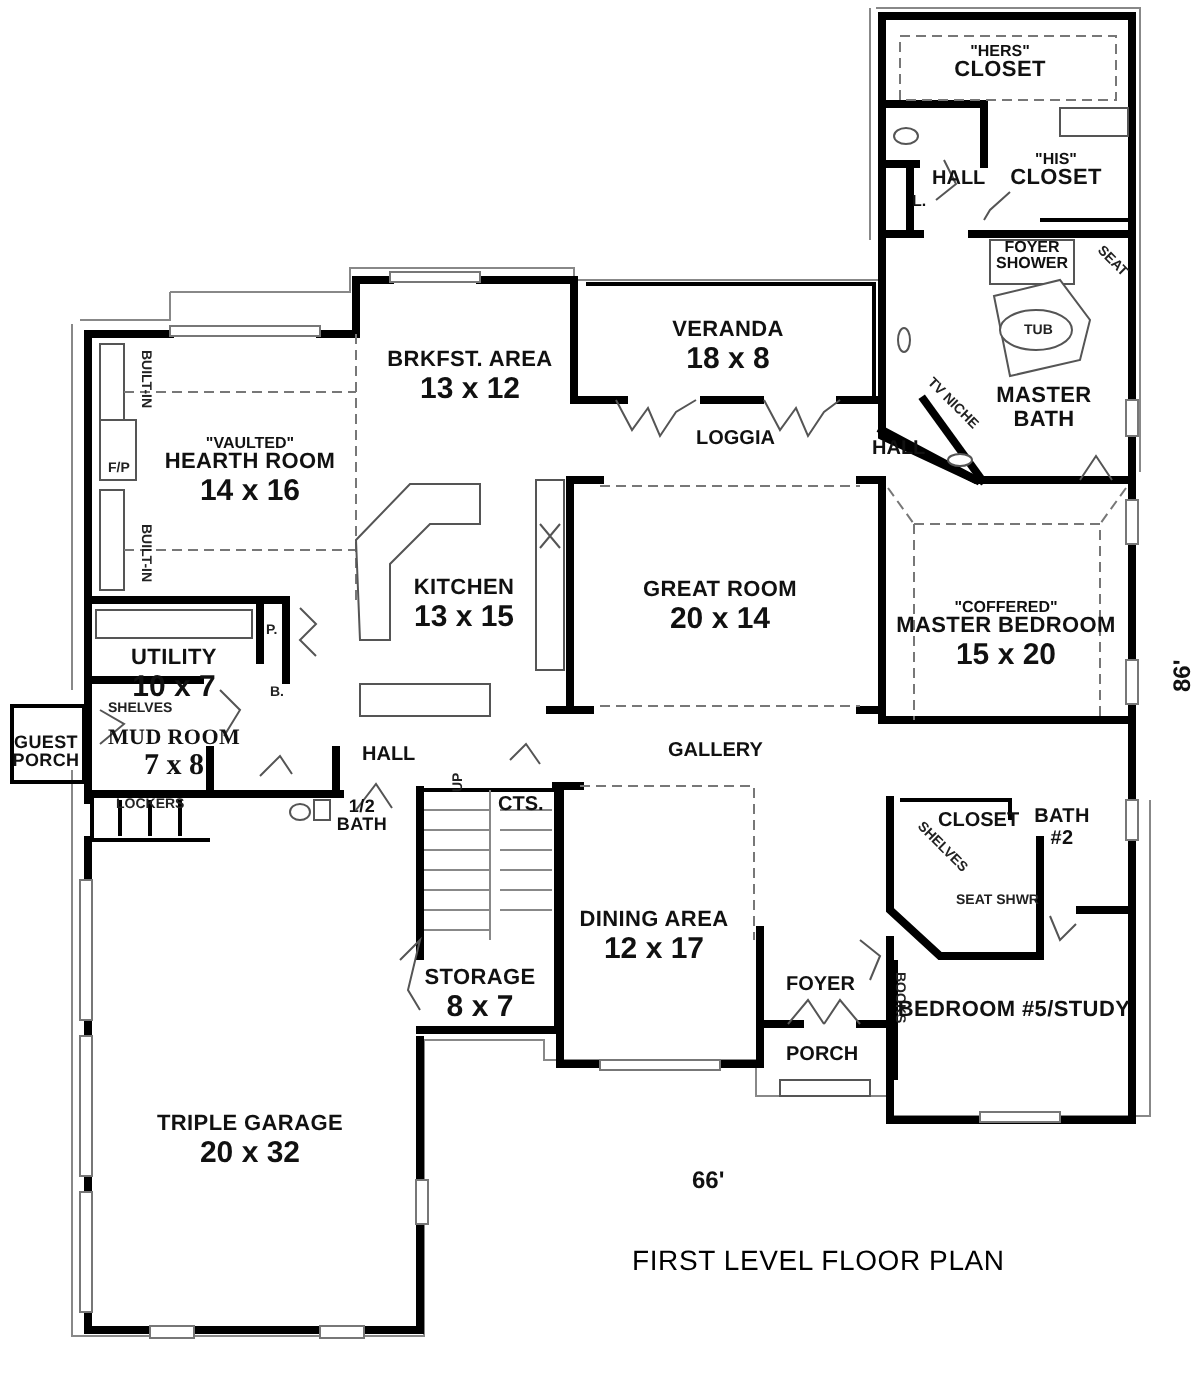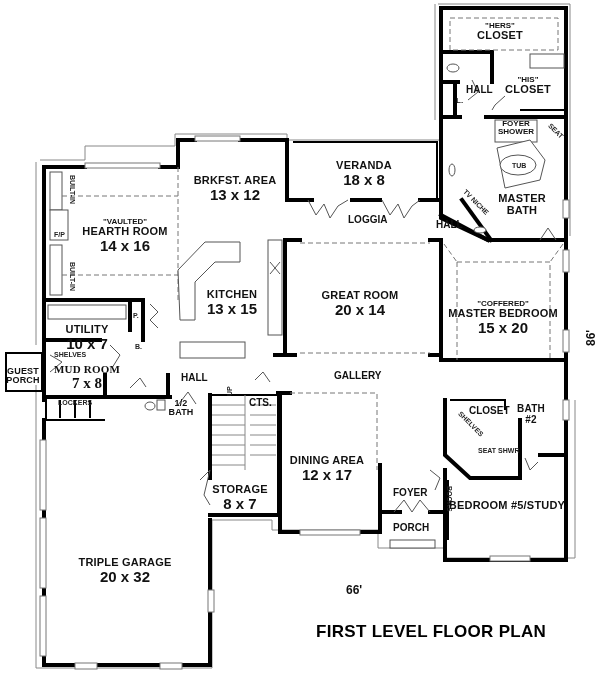--- a/index.html
+++ b/index.html
@@ -14,21 +14,21 @@
   .door { fill: none; stroke: #555; stroke-width: 1; }
   .lbl { position: absolute; text-align: center; color: #111; font-weight: bold; line-height: 1.05; white-space: nowrap; transform: translateX(-50%); }
   .lbl .n { font-size: 11px; letter-spacing: 0.2px; display: block; }
   .lbl .d { font-size: 15px; display: block; }
   .lbl .q { font-size: 8px; display: block; }
   .sm { position: absolute; font-weight: bold; color: #111; font-size: 10px; white-space: nowrap; }
   .tiny { position: absolute; font-weight: bold; color: #222; font-size: 7px; white-space: nowrap; }
   .rot90 { transform: rotate(90deg); transform-origin: left top; }
   .rotm90 { transform: rotate(-90deg); transform-origin: left top; }
   .rot45 { transform: rotate(45deg); transform-origin: left top; }
-  .title { position: absolute; left: 316px; top: 622px; font-size: 17px; font-weight: bold; letter-spacing: 0.3px; color: #000; }
+  .title { position: absolute; left: 316px; top: 622px; font-size: 14px; font-weight: normal; letter-spacing: 0.3px; color: #000; }
   .dim { position: absolute; font-size: 12px; font-weight: bold; color: #111; }
 </style>
 </head>
 <body>
 
 <svg id="plan" viewBox="0 0 600 696" xmlns="http://www.w3.org/2000/svg">
 
   <g>
     <path class="ext" d="M438 4 H570 V236 M435 4 V120 M40 160 H85 V146 M85 146 H175 V134 H178 M178 134 H287 V140 H440 V120"></path>
     <path class="ext" d="M36 162 V345 M36 385 V668 H212 V520 M212 520 H272 V530 H378 V548 H446 V558 H575 V400"></path>

